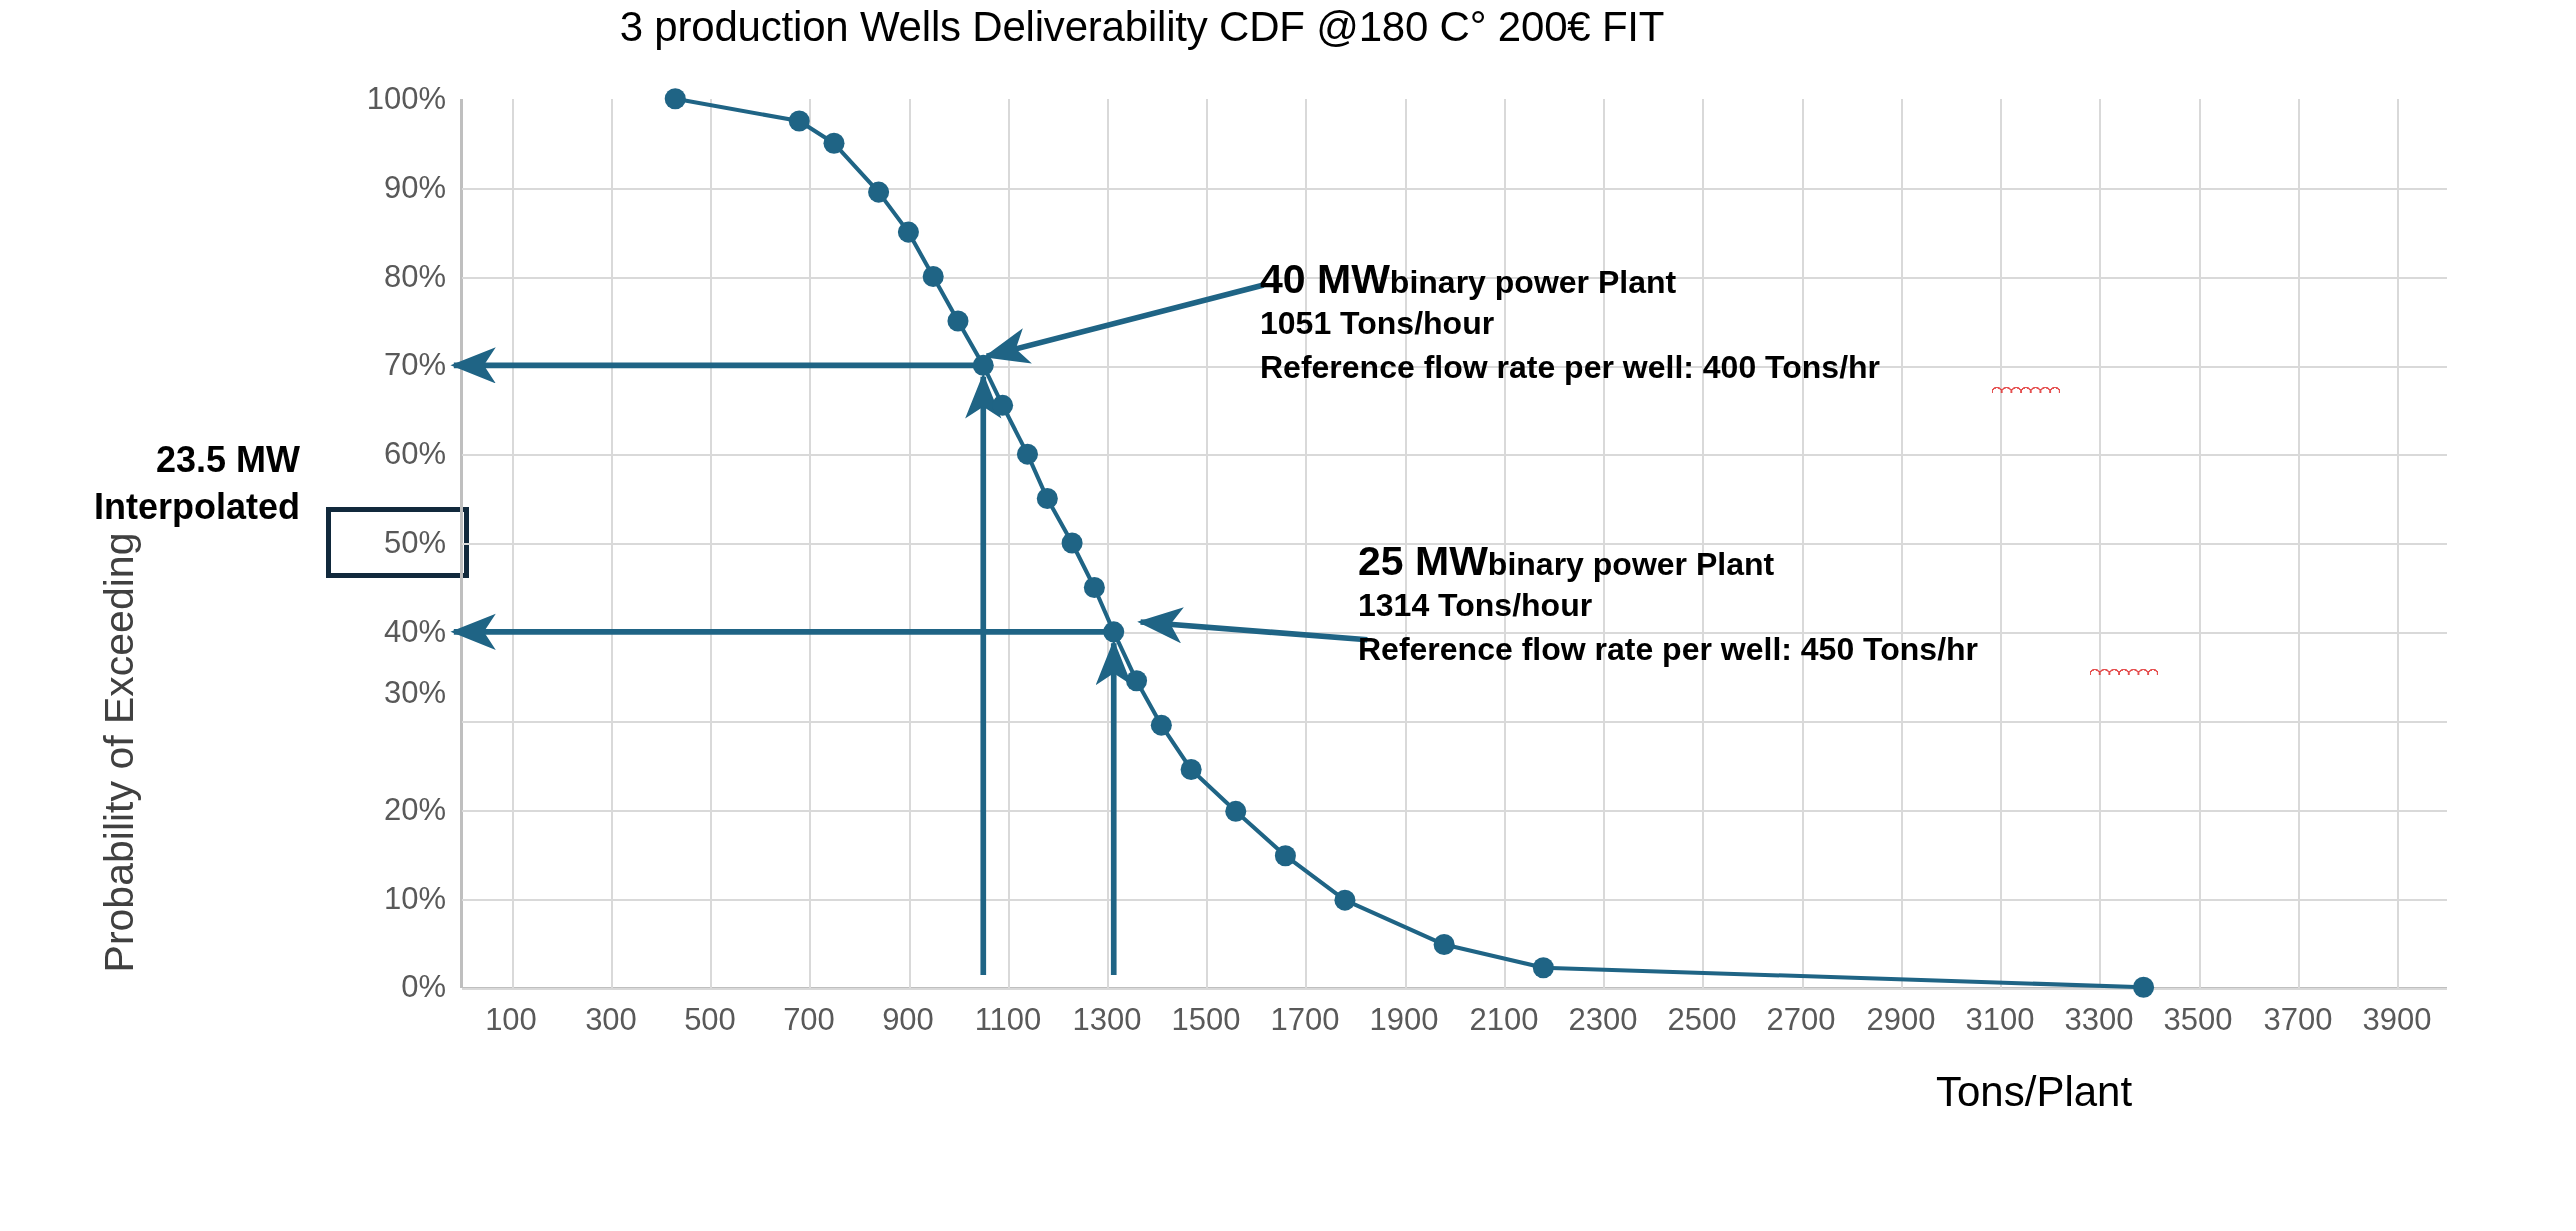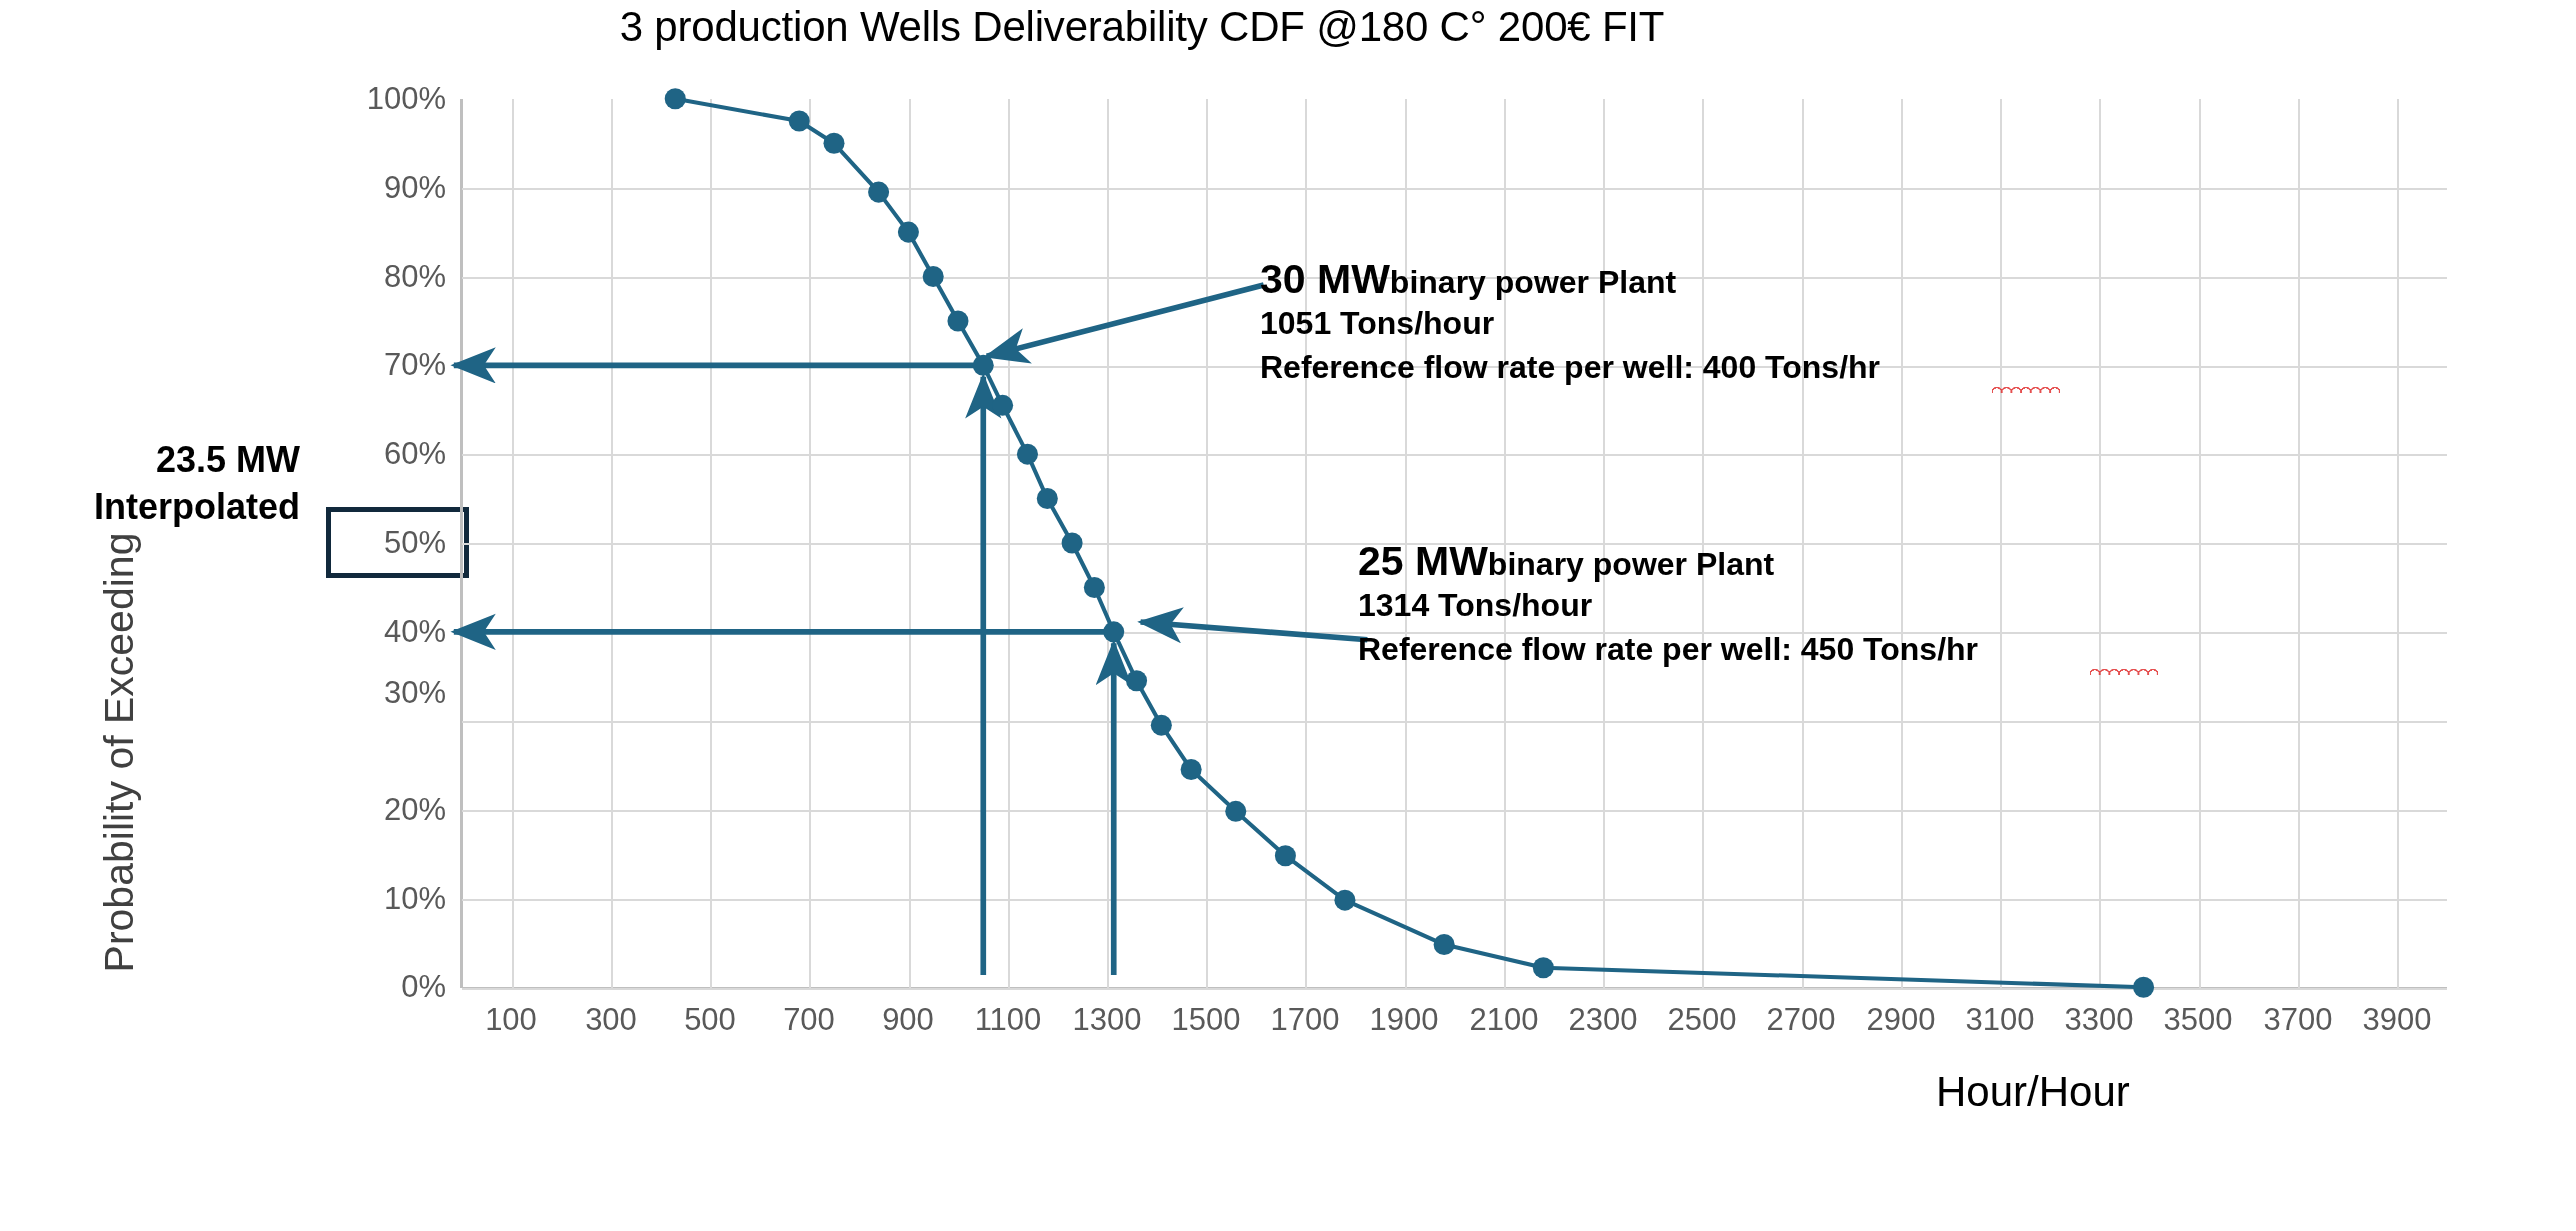--- a/index.html
+++ b/index.html
@@ -135,21 +135,21 @@
 </style>
 </head>
 <body>
 
 <div id="stage">
 
   <div class="chart-title">3 production Wells Deliverability CDF @180 C° 200€ FIT</div>
 
   <div id="ylabel">Probability of Exceeding</div>
 
-  <div id="xlabel">Hour/Hour</div>
+  <div id="xlabel">Tons/Plant</div>
 
   <div id="p50-text">
     <div>23.5 MW</div>
     <div>Interpolated</div>
   </div>
 
   <div id="p50-box"></div>
 
   <div id="plot">
     <div class="axis-line-left"></div>
@@ -261,21 +261,21 @@
         <circle cx="1586.8" cy="1056.6" r="13" fill="#1F6485"></circle>
         <circle cx="1660.3" cy="1111.5" r="13" fill="#1F6485"></circle>
         <circle cx="1782.8" cy="1166.3" r="13" fill="#1F6485"></circle>
         <circle cx="1905.3" cy="1194.9" r="13" fill="#1F6485"></circle>
         <circle cx="2646.4" cy="1219.0" r="13" fill="#1F6485"></circle>
       </g>
   </svg>
 
   <div class="callout" id="callout-20">
     <div class="line1">
-      <span class="big">30 MW</span><span class="small">binary power Plant</span>
+      <span class="big">40 MW</span><span class="small">binary power Plant</span>
     </div>
     <div class="line2">1051 Tons/hour</div>
     <div class="line3">
       <span>Reference flow rate per well: 400 Tons/hr</span>
       <span class="squiggle" style="left:732px;top:36px;width:68px;"></span>
     </div>
   </div>
 
   <div class="callout" id="callout-25">
     <div class="line1">

